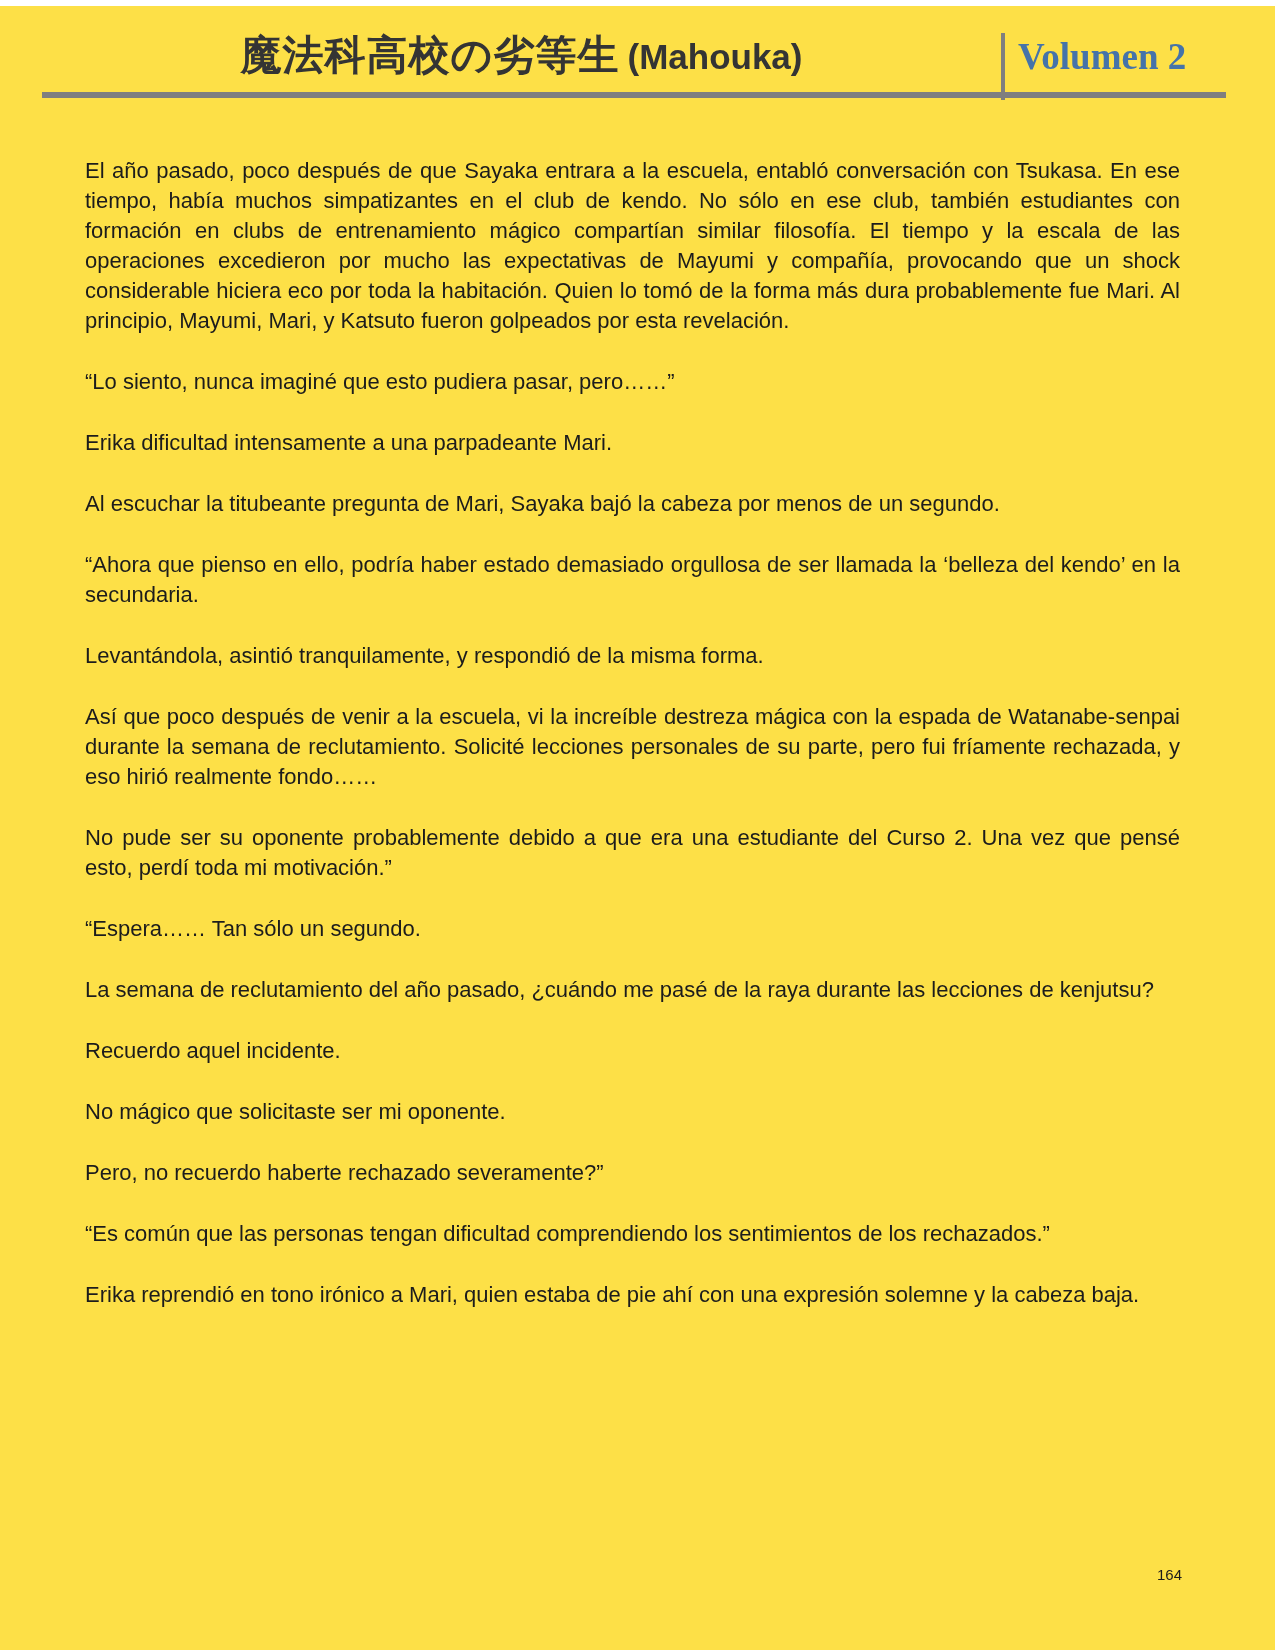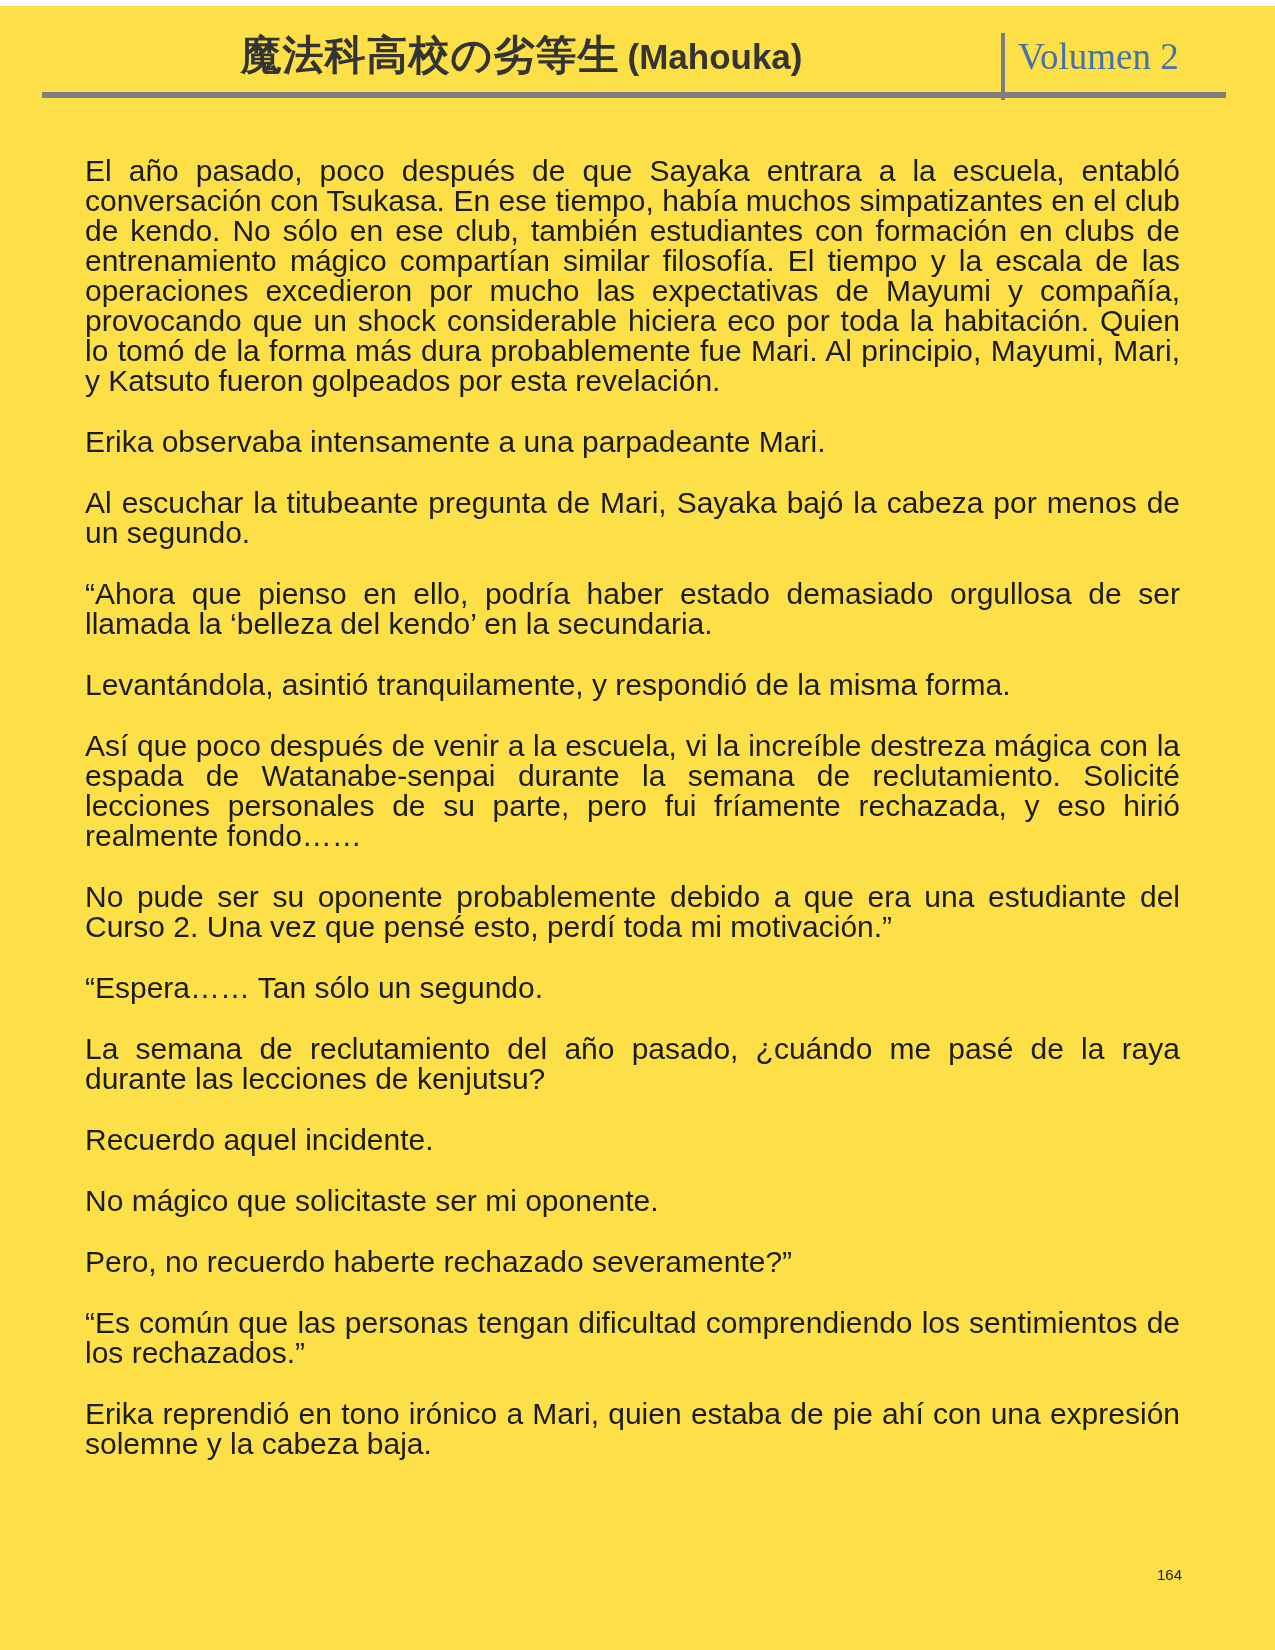--- a/index.html
+++ b/index.html
@@ -44,41 +44,41 @@
     top: 27px;
     width: 4px;
     height: 67px;
     background: #7f7f7f;
   }
   .volume-label {
     position: absolute;
     left: 1018px;
     top: 30px;
     font-family: "Liberation Serif", serif;
-    font-weight: normal;
+    font-weight: bold;
     font-size: 37px;
     line-height: 42px;
     color: #4573a9;
     white-space: nowrap;
   }
   .header-rule {
     position: absolute;
     left: 42px;
     top: 86px;
     width: 1184px;
     height: 6px;
     background: #7f7f7f;
   }
   
   .content {
     position: absolute;
     left: 85px;
     top: 150px;
     width: 1095px;
-    font-size: 30px;
+    font-size: 22px;
     line-height: 30px;
     color: #1c1c1c;
     text-align: justify;
     text-justify: inter-word;
   }
   .content p {
     margin: 0 0 31px 0;
   }
   
   .page-number {
@@ -99,21 +99,22 @@
   </div>
 
   <div class="header-vbar"></div>
 
   <div class="volume-label">Volumen 2</div>
 
   <div class="header-rule"></div>
 
   <div class="content">
     <p>El año pasado, poco después de que Sayaka entrara a la escuela, entabló conversación con Tsukasa. En ese tiempo, había muchos simpatizantes en el club de kendo. No sólo en ese club, también estudiantes con formación en clubs de entrenamiento mágico compartían similar filosofía. El tiempo y la escala de las operaciones excedieron por mucho las expectativas de Mayumi y compañía, provocando que un shock considerable hiciera eco por toda la habitación. Quien lo tomó de la forma más dura probablemente fue Mari. Al principio, Mayumi, Mari, y Katsuto fueron golpeados por esta revelación.</p>
-    <p>Erika observaba intensamente a una parpadeante Mari.</p>
+    <p>“Lo siento, nunca imaginé que esto pudiera pasar, pero……”</p>
+    <p>Erika dificultad intensamente a una parpadeante Mari.</p>
     <p>Al escuchar la titubeante pregunta de Mari, Sayaka bajó la cabeza por menos de un segundo.</p>
     <p>“Ahora que pienso en ello, podría haber estado demasiado orgullosa de ser llamada la ‘belleza del kendo’ en la secundaria.</p>
     <p>Levantándola, asintió tranquilamente, y respondió de la misma forma.</p>
     <p>Así que poco después de venir a la escuela, vi la increíble destreza mágica con la espada de Watanabe-senpai durante la semana de reclutamiento. Solicité lecciones personales de su parte, pero fui fríamente rechazada, y eso hirió realmente fondo……</p>
     <p>No pude ser su oponente probablemente debido a que era una estudiante del Curso 2. Una vez que pensé esto, perdí toda mi motivación.”</p>
     <p>“Espera…… Tan sólo un segundo.</p>
     <p>La semana de reclutamiento del año pasado, ¿cuándo me pasé de la raya durante las lecciones de kenjutsu?</p>
     <p>Recuerdo aquel incidente.</p>
     <p>No mágico que solicitaste ser mi oponente.</p>
     <p>Pero, no recuerdo haberte rechazado severamente?”</p>

